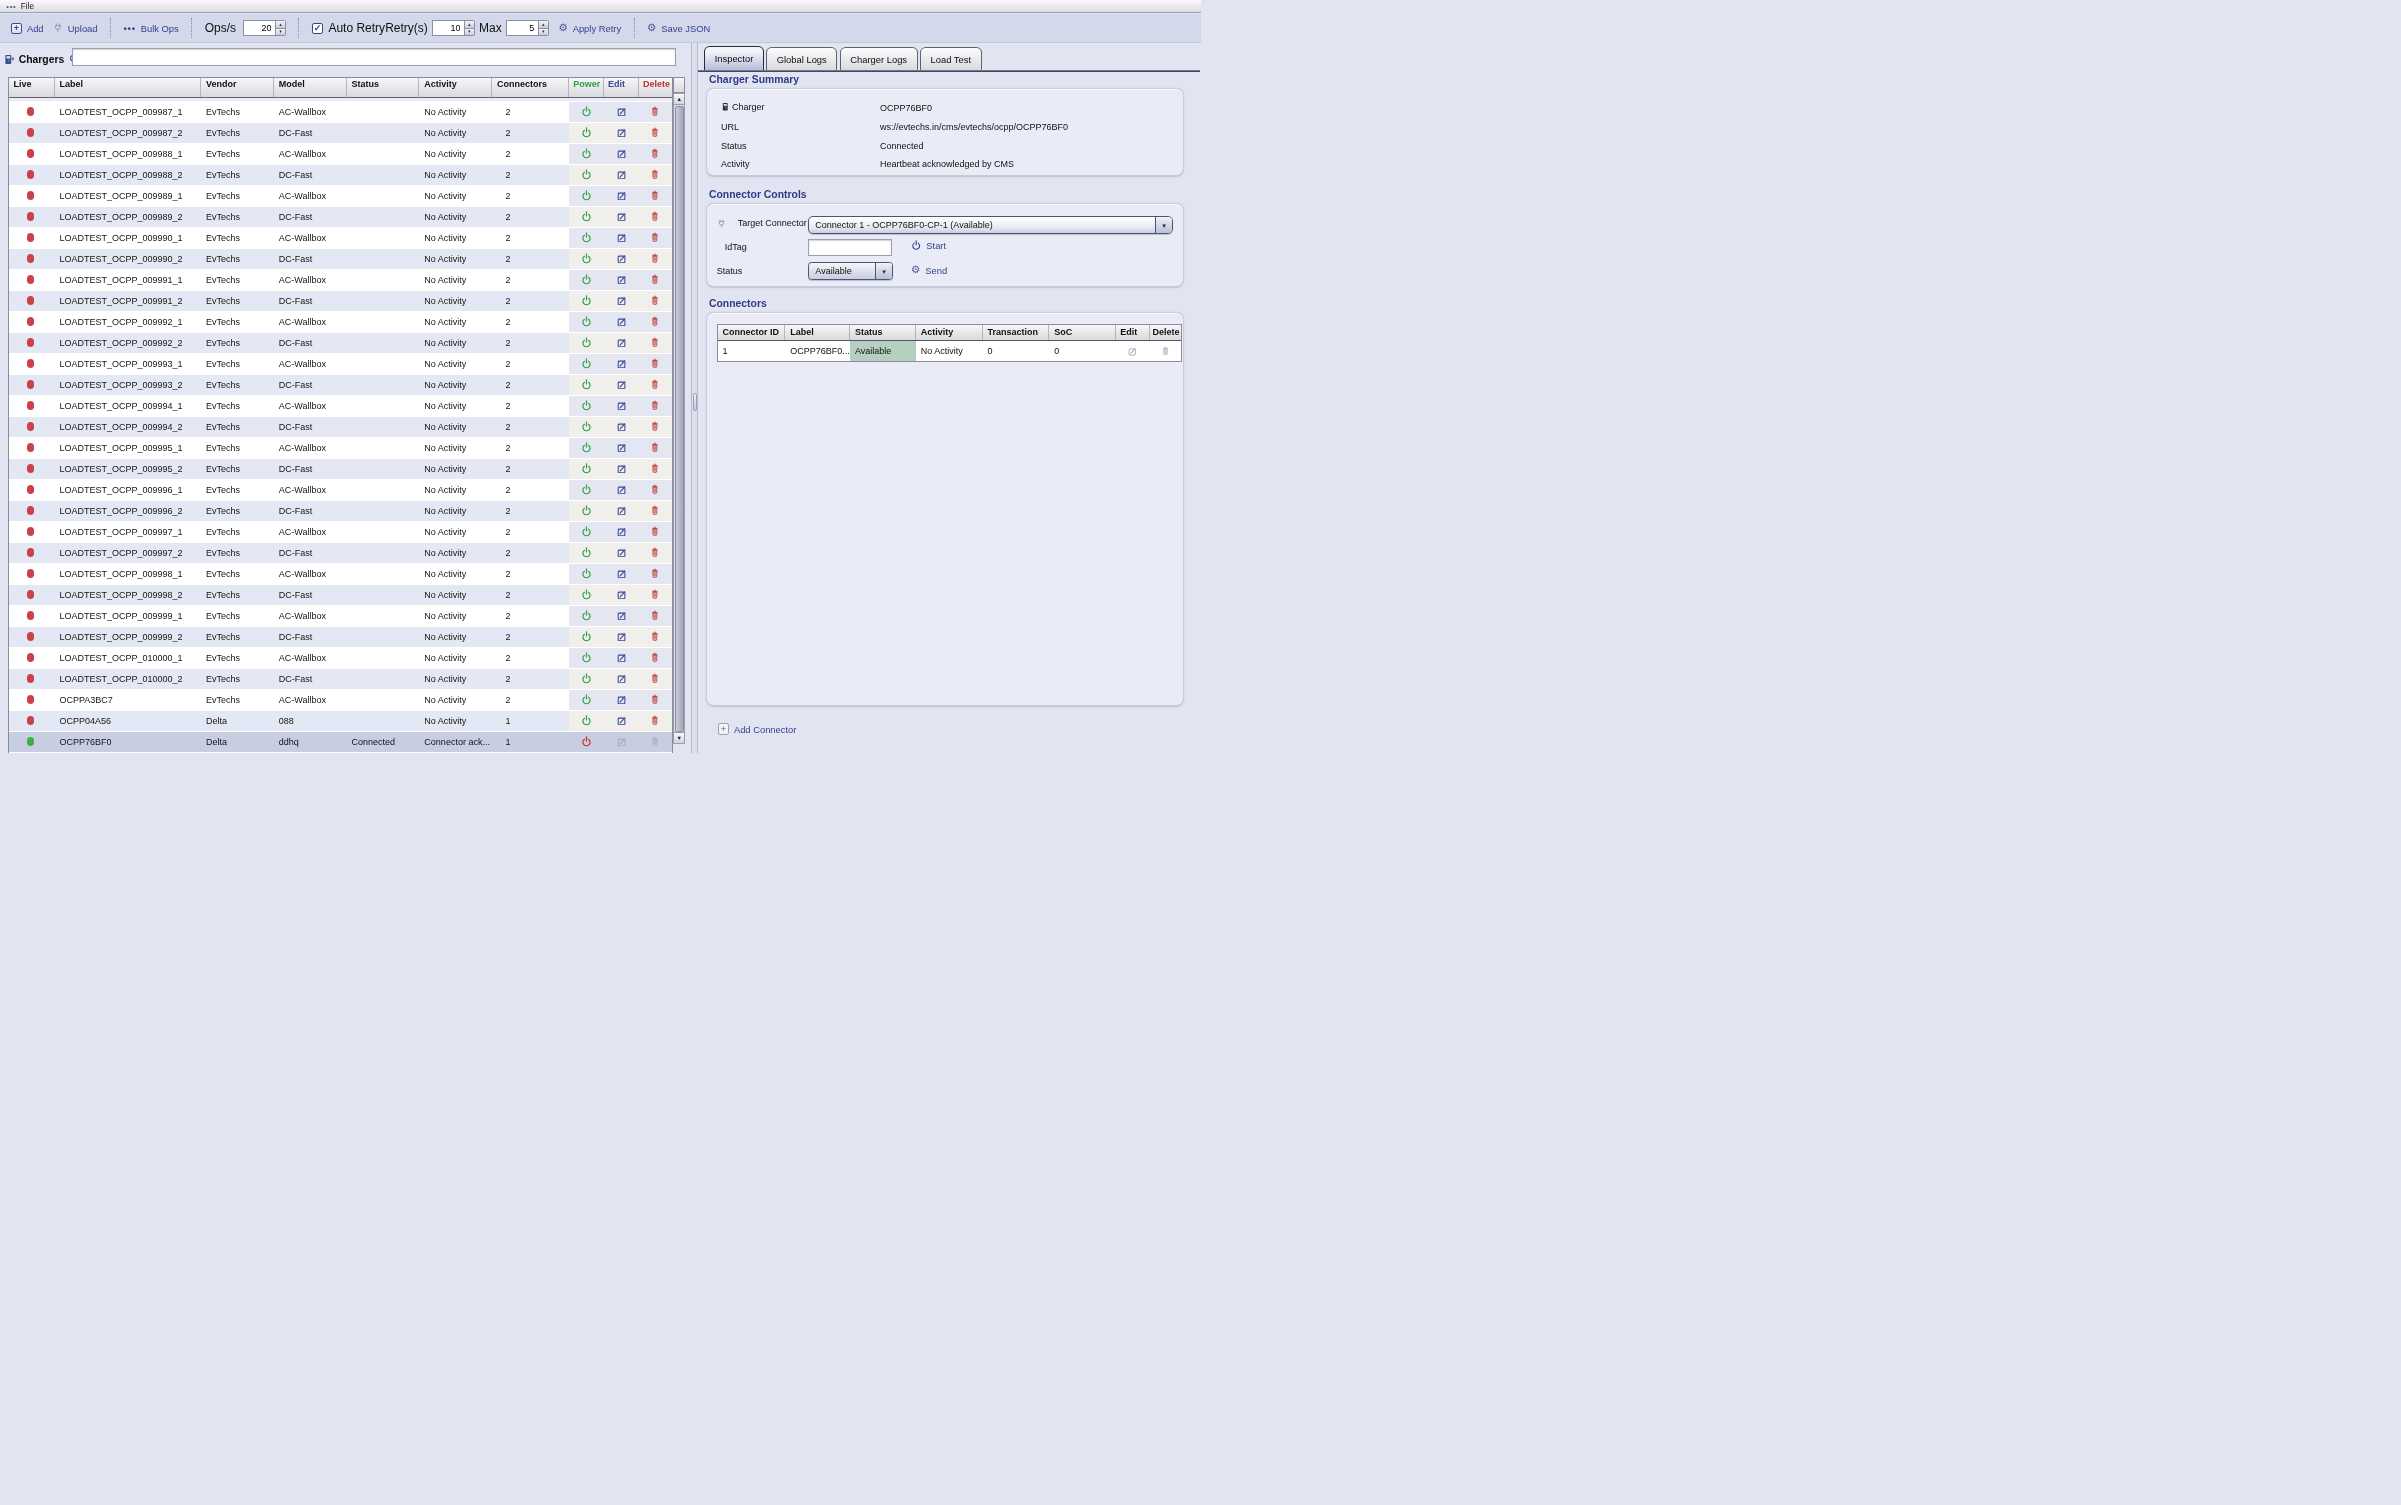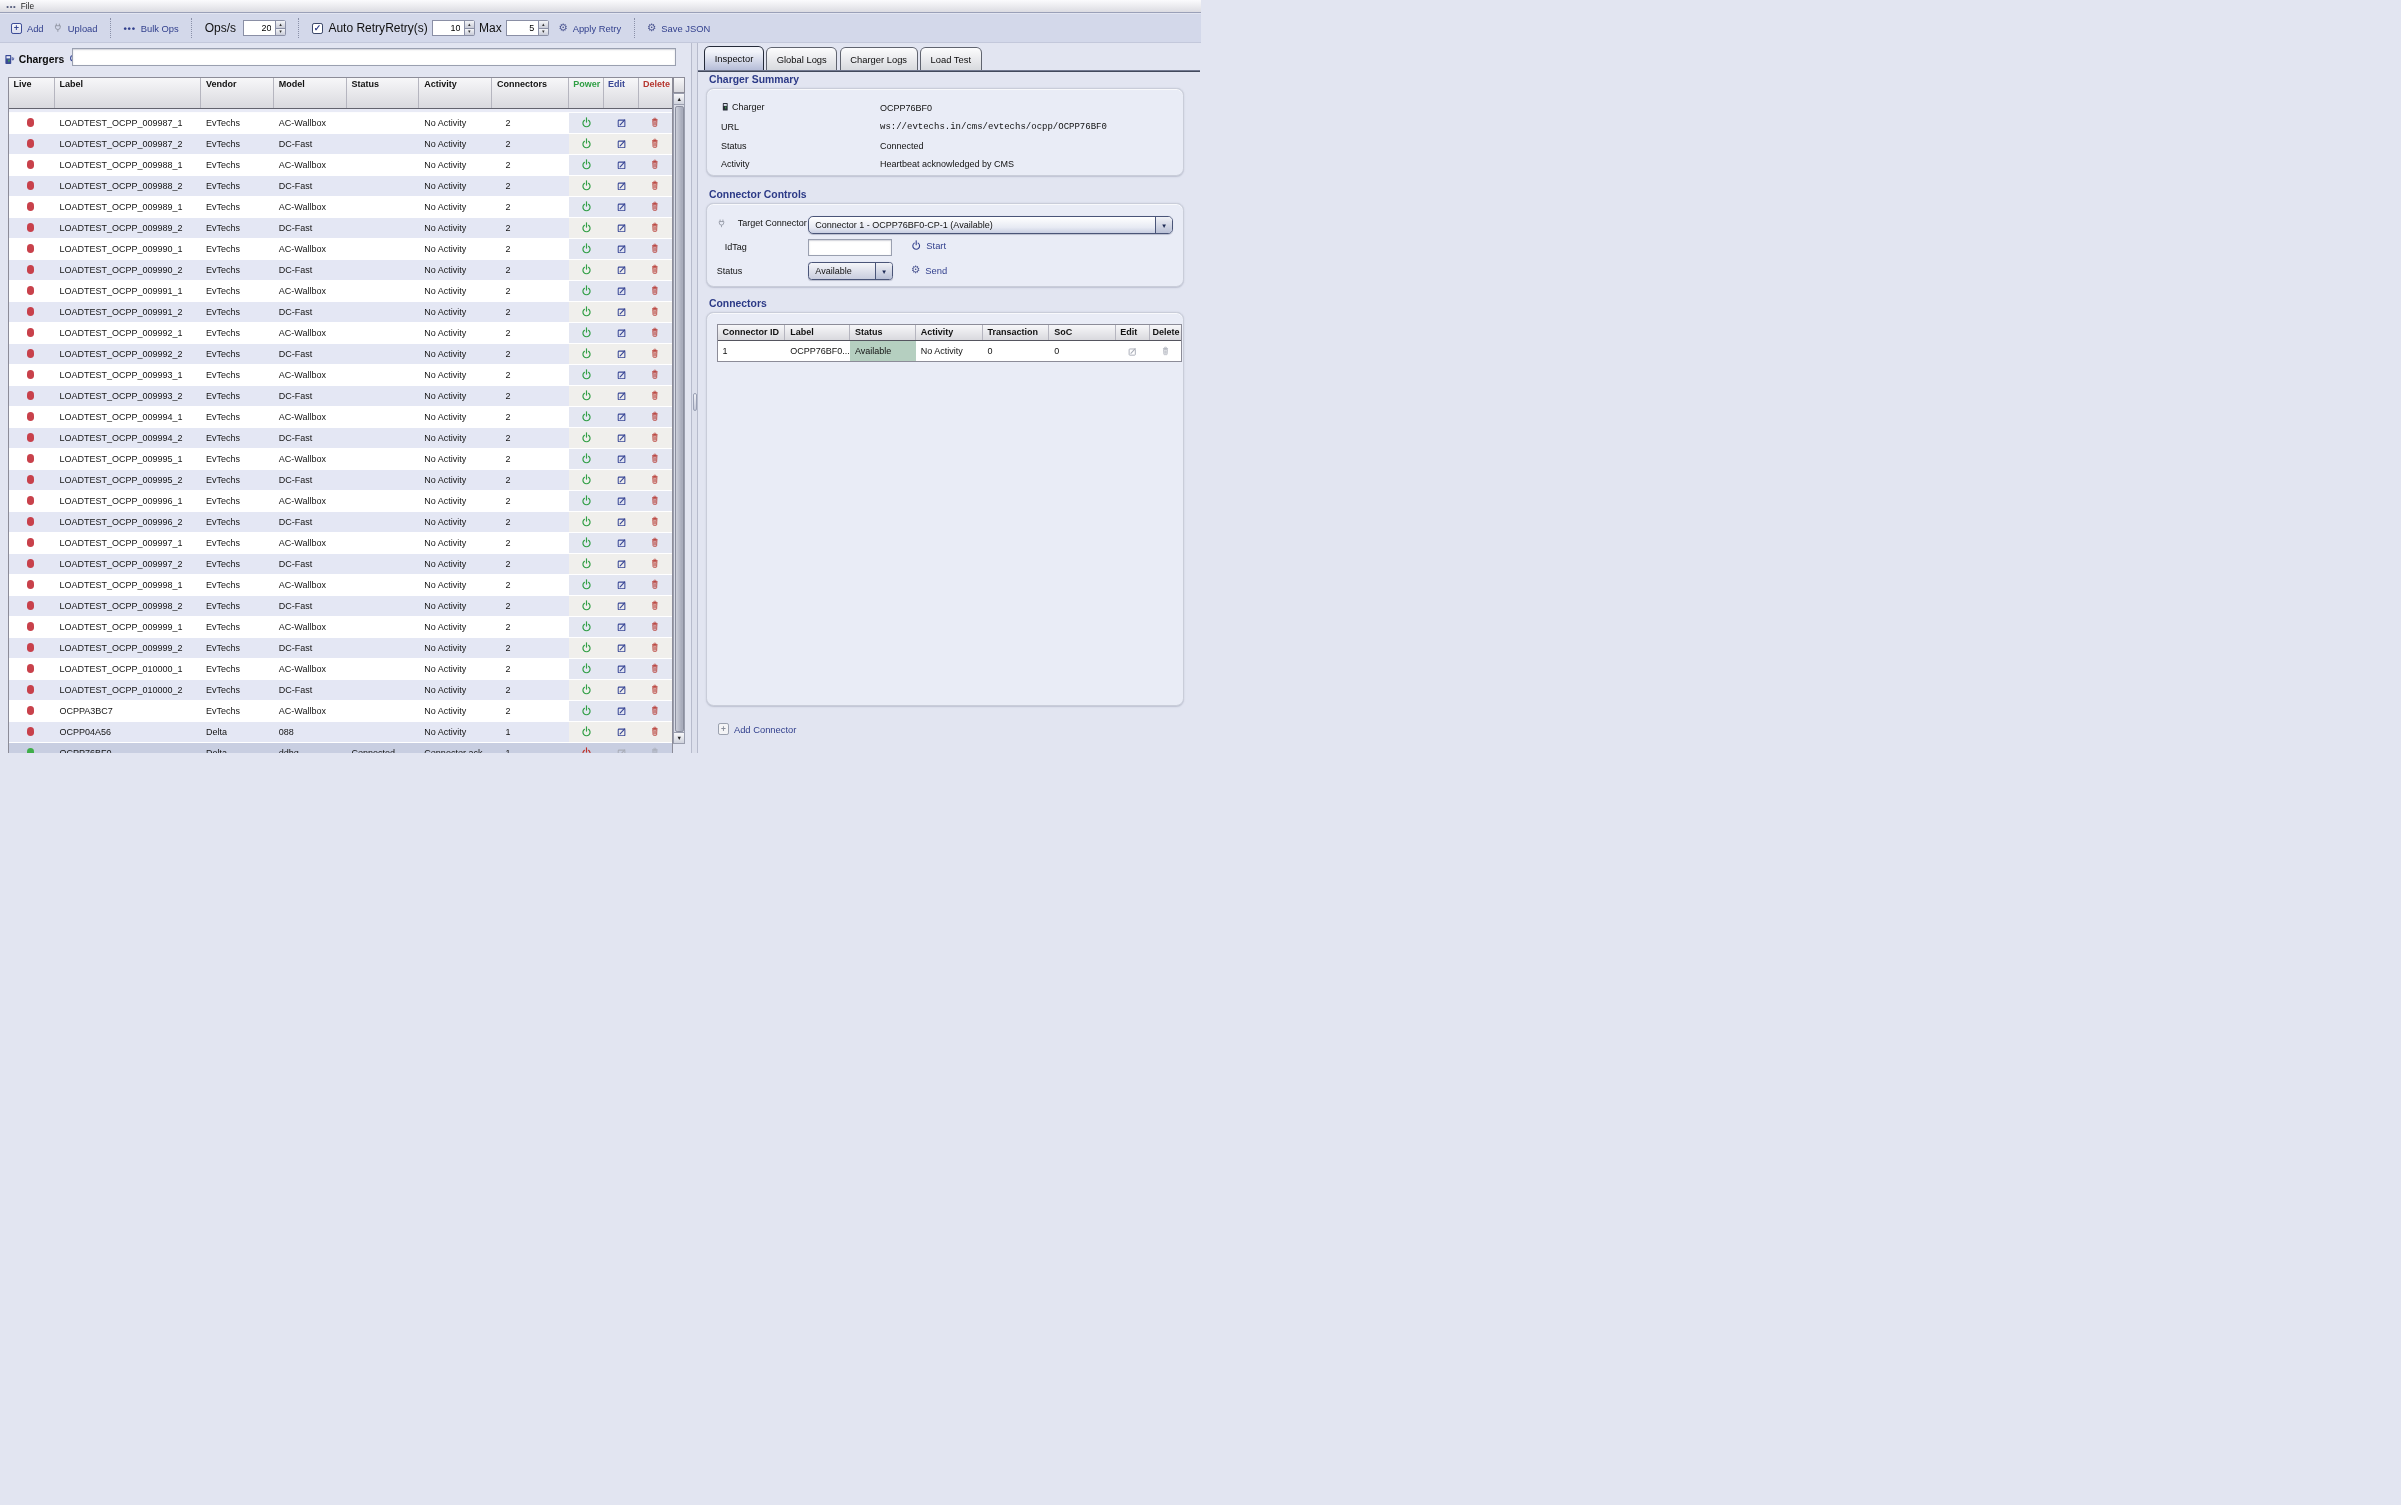--- a/index.html
+++ b/index.html
@@ -36,21 +36,21 @@
   .sb + .sb { border-top:none; }
 
   
   .search-row { position:absolute; left:4.2px; top:47px; width:682px; height:24px; display:flex; align-items:center; }
   .panel-title { font-weight:bold; font-size:10.4px; color:#0c0c0c; margin:0 4.2px 0 3.5px; }
   .search-input { position:absolute; left:68px; top:1.4px; width:604px; height:17.4px; border:0.7px solid #9aa0b0;
     box-shadow:inset 0 0.7px 1.4px rgba(90,95,120,.35); background:#fff; font-size:9px; padding:0 4.9px;
     font-family:"Liberation Sans",sans-serif; }
 
   .ctable { position:absolute; left:7.7px; top:77px; width:665px; border:0.7px solid #8c8c98; background:#fff; }
-  .thead { display:flex; height:31px; background:linear-gradient(#f7f7f9,#d9d9de); border-bottom:1.4px solid #63636e; }
+  .thead { display:flex; height:20px; background:linear-gradient(#f7f7f9,#d9d9de); border-bottom:1.4px solid #63636e; }
   .th { font-size:9px; font-weight:600; color:#111; padding:1.4px 0 0 4.9px; border-right:0.7px solid #b5b5bf;
     overflow:hidden; white-space:nowrap; }
   .corner { position:absolute; left:673px; top:77px; width:12px; height:16px;
     background:linear-gradient(#f7f7f9,#d9d9de); border:0.7px solid #8c8c98; }
   .sliver { height:3.5px; background:#e9ebf6; border-bottom:0.7px solid #fdfdfe; }
   .trow { display:flex; height:21px; align-items:stretch; border-bottom:0.7px solid rgba(255,255,255,.95); }
   .trow:nth-child(odd) .cell { background:#ffffff; }
   .trow:nth-child(even) .cell { background:#e4e7f4; }
   .trow:nth-child(odd) .act { background:#e4e7f2; }
   .trow:nth-child(even) .act { background:#f0efec; }
@@ -1309,21 +1309,21 @@
   <div class="frow" style="top:12.5px;">
     <svg class="icon" viewBox="0 0 16 16" width="9.7" height="9.7">
       <rect x="3" y="1.8" width="8" height="12.4" rx="1" fill="#2b2f3a"></rect>
       <rect x="4.5" y="3.4" width="5" height="3" fill="#e8ebf5"></rect>
       <path d="M7.6 7.6 6.5 10h1.2l-.7 2.2 2.3-2.9H8.1l.8-1.7z" fill="#3fae49"></path>
     </svg>
     <span style="margin-left:1.4px;">Charger</span>
   </div>
   <div class="fvalue" style="top:14px;">OCPP76BF0</div>
   <div class="frow" style="top:33px;">URL</div>
-  <div class="fvalue" style="top:33px;font-family:Liberation Mono, monospace;">ws://evtechs.in/cms/evtechs/ocpp/OCPP76BF0</div>
+  <div class="fvalue" style="top:33px;">ws://evtechs.in/cms/evtechs/ocpp/OCPP76BF0</div>
   <div class="frow" style="top:52px;">Status</div>
   <div class="fvalue" style="top:52px;">Connected</div>
   <div class="frow" style="top:70px;">Activity</div>
   <div class="fvalue" style="top:70px;">Heartbeat acknowledged by CMS</div>
 </div>
 
 <div class="sect" style="top:189px;">Connector Controls</div>
 <div class="gbox" style="top:203px; height:84px;">
   <div class="ctl-label" style="left:9.7px; top:14px;gap:12px;">
     <svg class="icon" viewBox="0 0 16 16" width="9" height="9">

